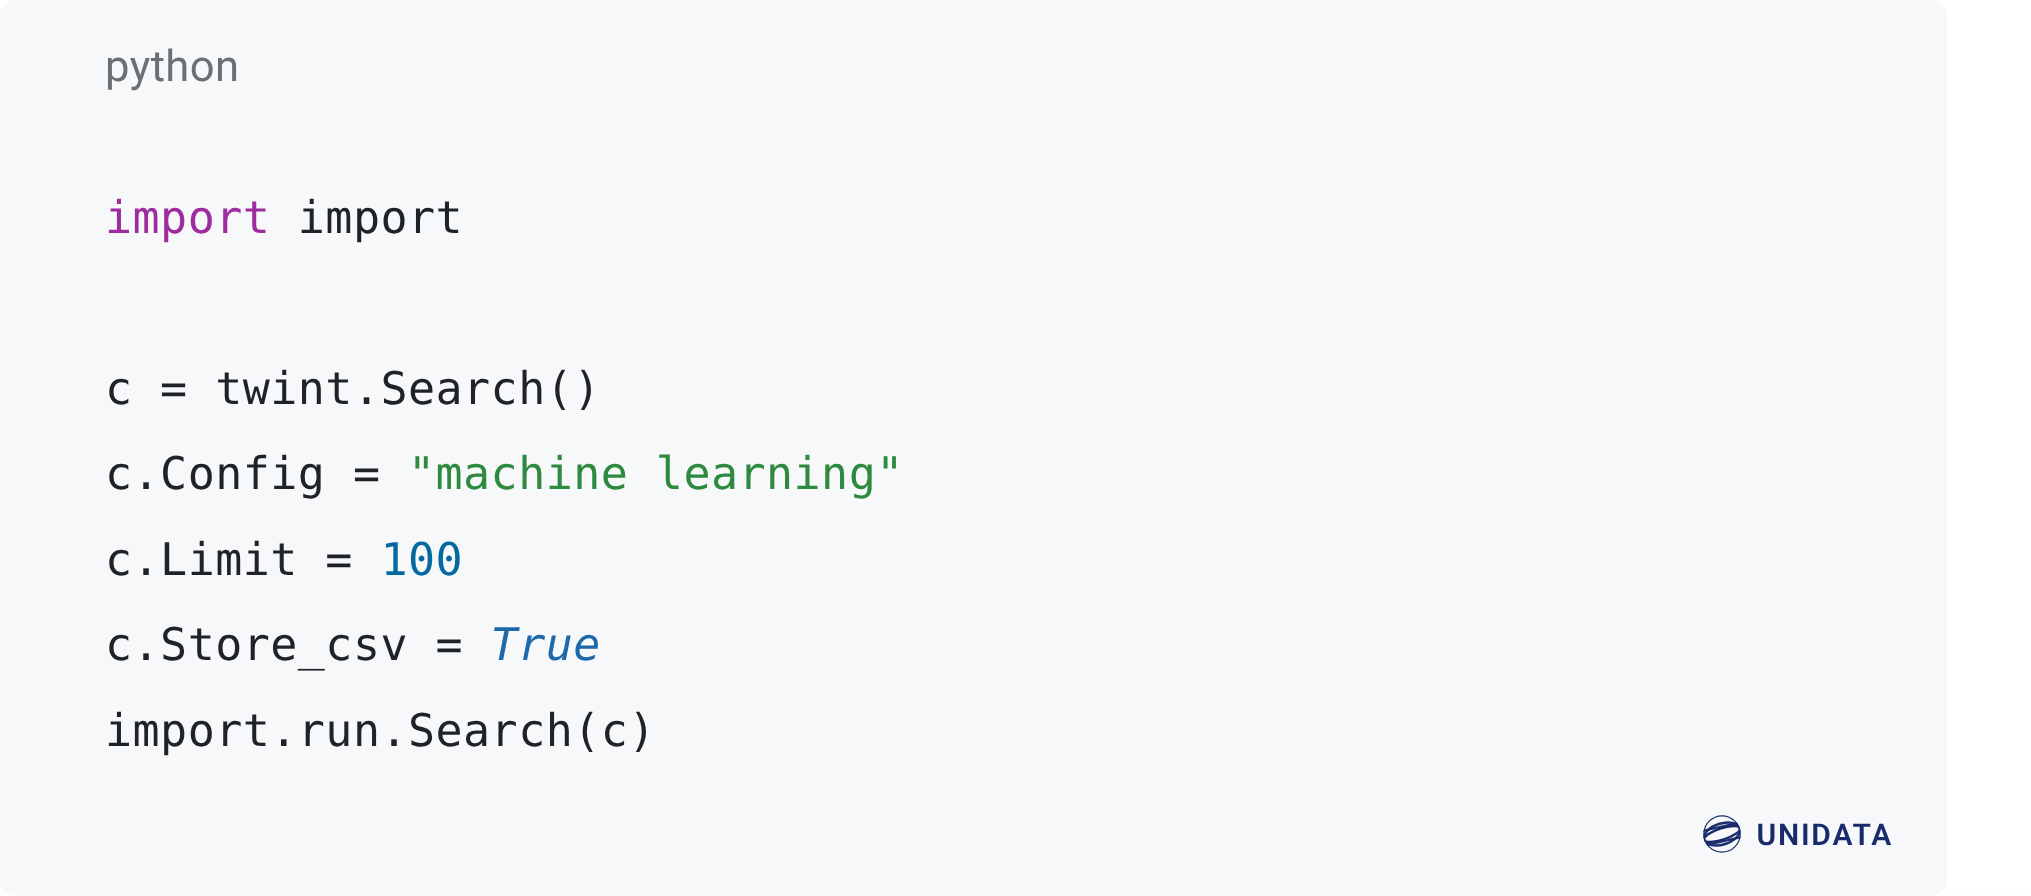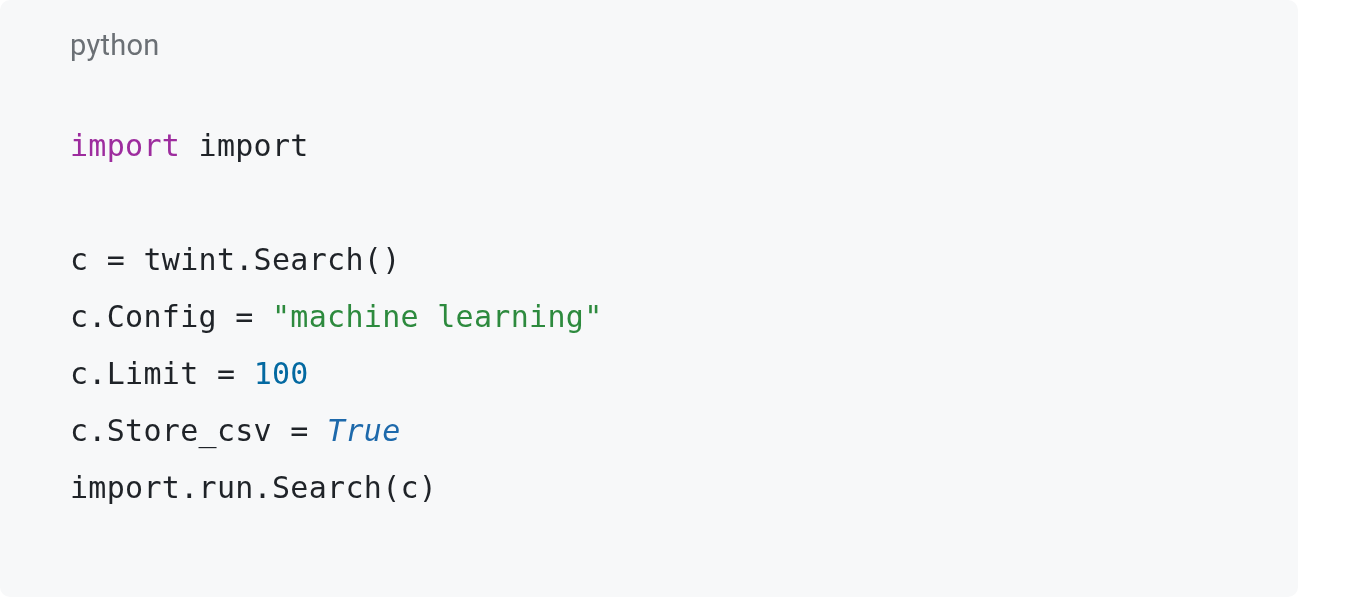--- a/index.html
+++ b/index.html
@@ -72,13 +72,32 @@
   <div class="lang-label">python</div>
 
   <div class="code" id="code-content"><span class="tok-keyword">import</span><span class="tok-plain"> import</span>
 <span class="tok-plain"></span>
 <span class="tok-plain">c = twint.Search()</span>
 <span class="tok-plain">c.Config = </span><span class="tok-string">"machine learning"</span>
 <span class="tok-plain">c.Limit = </span><span class="tok-number">100</span>
 <span class="tok-plain">c.Store_csv = </span><span class="tok-bool">True</span>
 <span class="tok-plain">import.run.Search(c)</span></div>
 
+  <div class="watermark">
+    <span class="watermark-icon">
+      <svg viewBox="0 0 26 26" width="26" height="26">
+        <defs>
+          <clipPath id="c">
+              <circle cx="13" cy="13" r="12.5"></circle>
+            </clipPath>
+        </defs>
+        <g clip-path="url(#c)" stroke="#1a2b6b" stroke-width="1.6" fill="none">
+          <ellipse cx="13" cy="13" rx="12.5" ry="12.5"></ellipse>
+          <ellipse cx="13" cy="13" rx="12.5" ry="7" transform="rotate(-18 13 13)"></ellipse>
+          <ellipse cx="13" cy="13" rx="12.5" ry="3.8" transform="rotate(-18 13 13)"></ellipse>
+          <line x1="0" y1="11" x2="26" y2="5"></line>
+          <line x1="0" y1="21" x2="26" y2="15"></line>
+        </g>
+      </svg>
+    </span>
+    <span class="watermark-text">UNIDATA</span>
+  </div>
 </div>
 
 </body></html>

